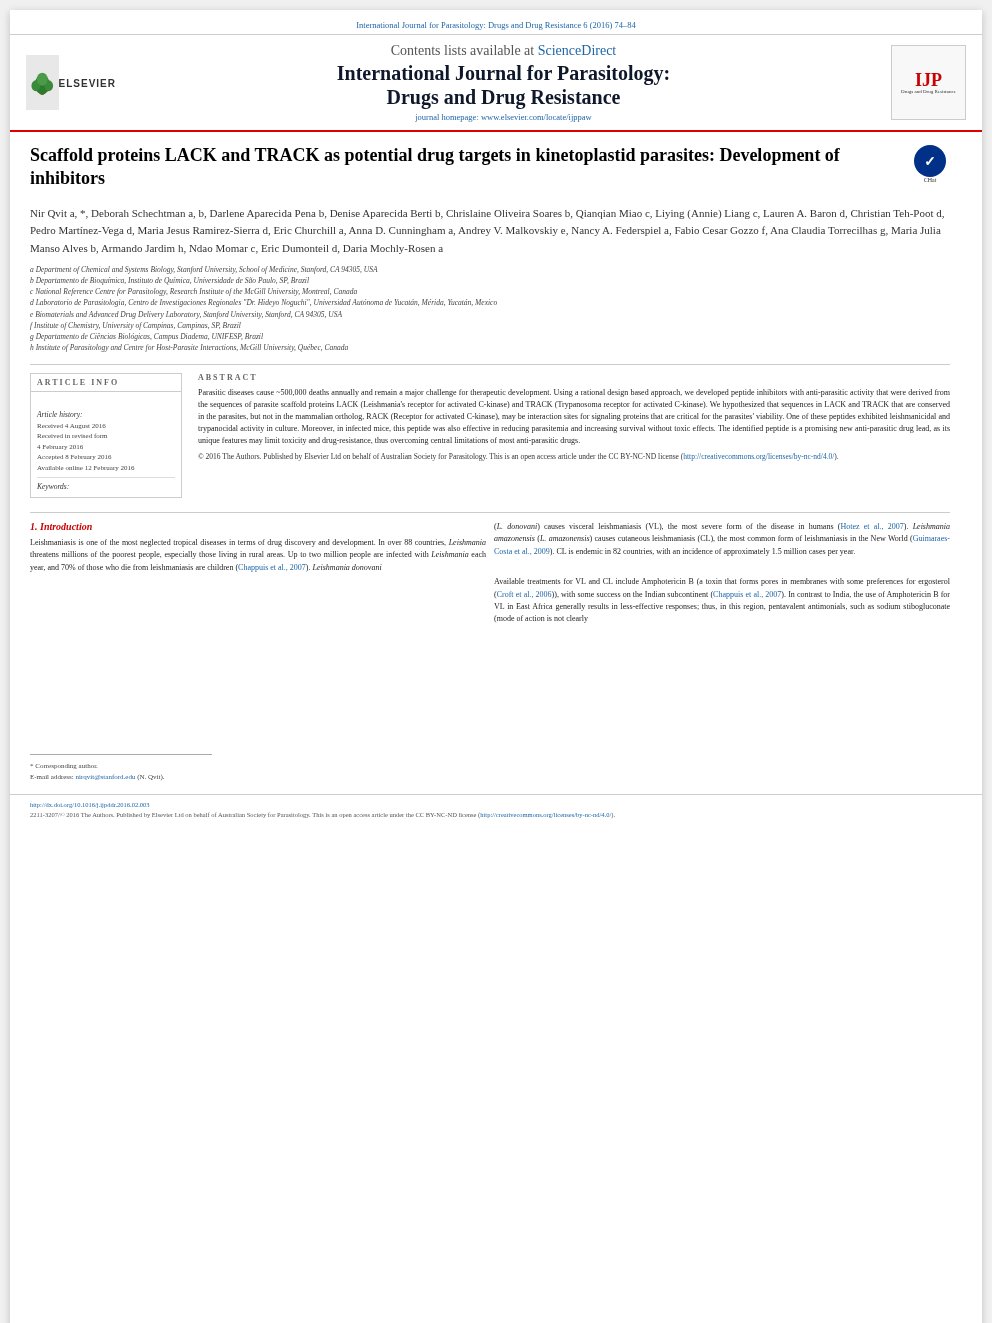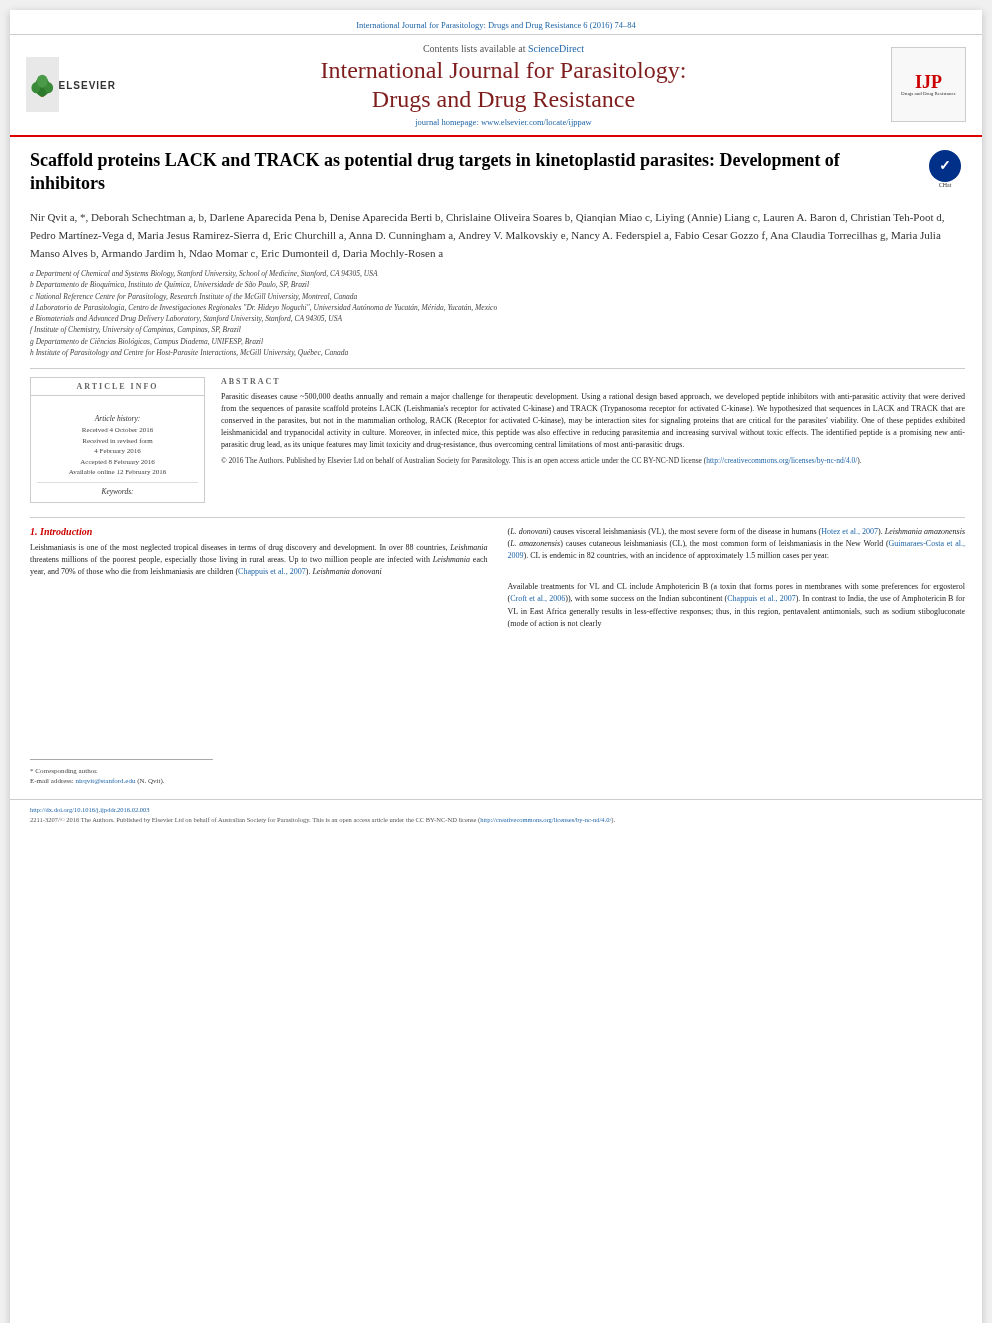--- a/index.html
+++ b/index.html
@@ -63,31 +63,31 @@
       color: #333;
       letter-spacing: 1px;
       margin-top: 2px;
       font-family: Arial, sans-serif;
     }
     .journal-info {
       flex: 1;
       text-align: center;
     }
     .journal-info .contents-line {
-      font-size: 10px;
+      font-size: 14px;
       color: #555;
       margin-bottom: 2px;
     }
     .journal-info .contents-line a {
       color: #2066a8;
     }
     .journal-info .journal-title {
-      font-size: 24px;
-      color: #7f1d1d;
-      font-weight: normal;
+      font-size: 20px;
+      color: #0f172a;
+      font-weight: bold;
       line-height: 1.2;
     }
     .journal-info .homepage-link {
       font-size: 8.5px;
       color: #2066a8;
       margin-top: 3px;
     }
     .ijp-logo {
       width: 75px;
       height: 75px;
@@ -109,21 +109,21 @@
       text-align: right;
     }
     .ijp-logo .ijp-small {
       font-size: 5px;
       color: #333;
       text-align: center;
     }
 
     
     .article-content {
-      padding: 12px 17px 12px 20px;
+      padding: 12px 32px 12px 20px;
     }
 
     
     .article-title-section {
       display: flex;
       align-items: flex-start;
       gap: 10px;
       margin-bottom: 8px;
       padding-bottom: 6px;
     }
@@ -182,23 +182,22 @@
       margin-bottom: 10px;
     }
 
     
     .two-col {
       display: flex;
       gap: 16px;
       margin-bottom: 14px;
     }
     .left-col {
-      width: 175px;
+      width: 152px;
       flex-shrink: 0;
-      text-align: center;
     }
     .right-col {
       flex: 1;
     }
 
     
     .article-info-box {
       border: 1px solid #ccc;
       padding: 0;
     }
@@ -266,21 +265,21 @@
     
     .section-divider {
       border: none;
       border-top: 1px solid #ccc;
       margin: 8px 0;
     }
 
     
     .main-two-col {
       display: flex;
-      gap: 20px;
+      gap: 8px;
     }
     .main-left {
       flex: 1;
     }
     .main-right {
       flex: 1;
     }
 
     .section-title {
       font-size: 10px;
@@ -412,21 +411,21 @@
 
     <hr class="section-divider">
 
     <div class="two-col">
 
       <div class="left-col">
         <div class="article-info-box">
           <div class="article-info-header">ARTICLE INFO</div>
           <div class="article-info-content">
             <div class="info-section-title">Article history:</div>
-            <div class="info-item">Received 4 October 2016</div>
+            <div class="info-item">Received 4 August 2016</div>
             <div class="info-item">Received in revised form<br>4 February 2016</div>
             <div class="info-item">Accepted 8 February 2016</div>
             <div class="info-item">Available online 12 February 2016</div>
             <hr class="info-divider">
             <div class="info-section-title keywords-section">Keywords:</div>
           </div>
         </div>
       </div>
 
       <div class="right-col">

